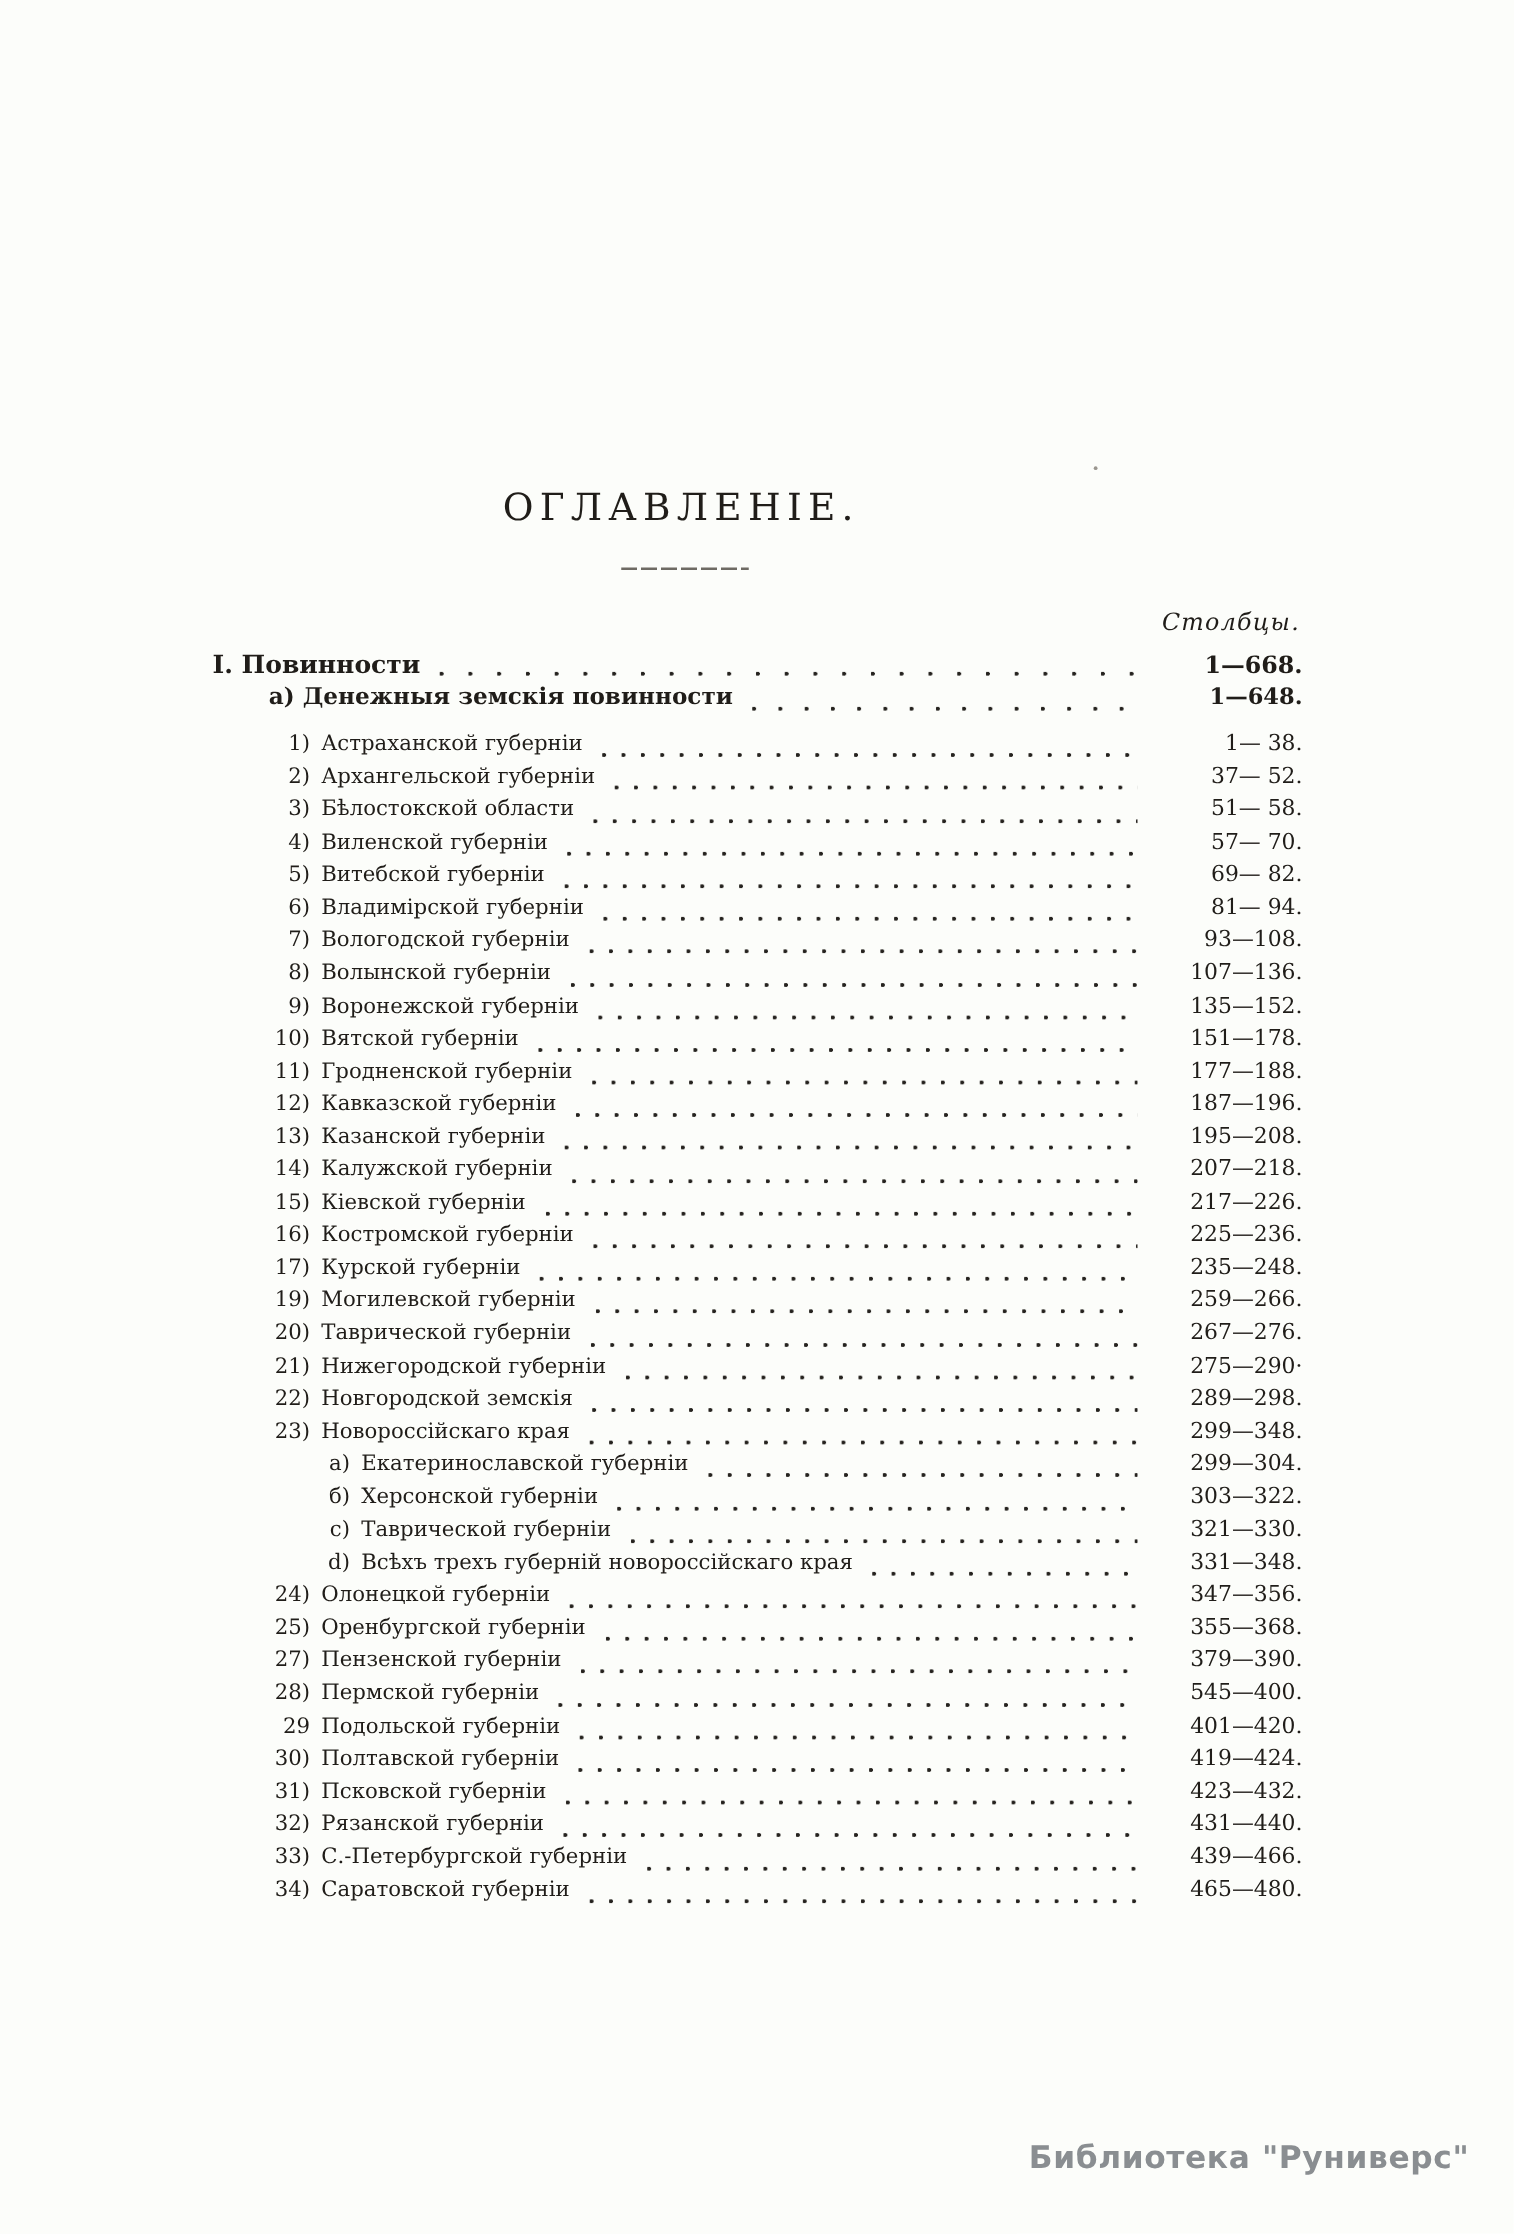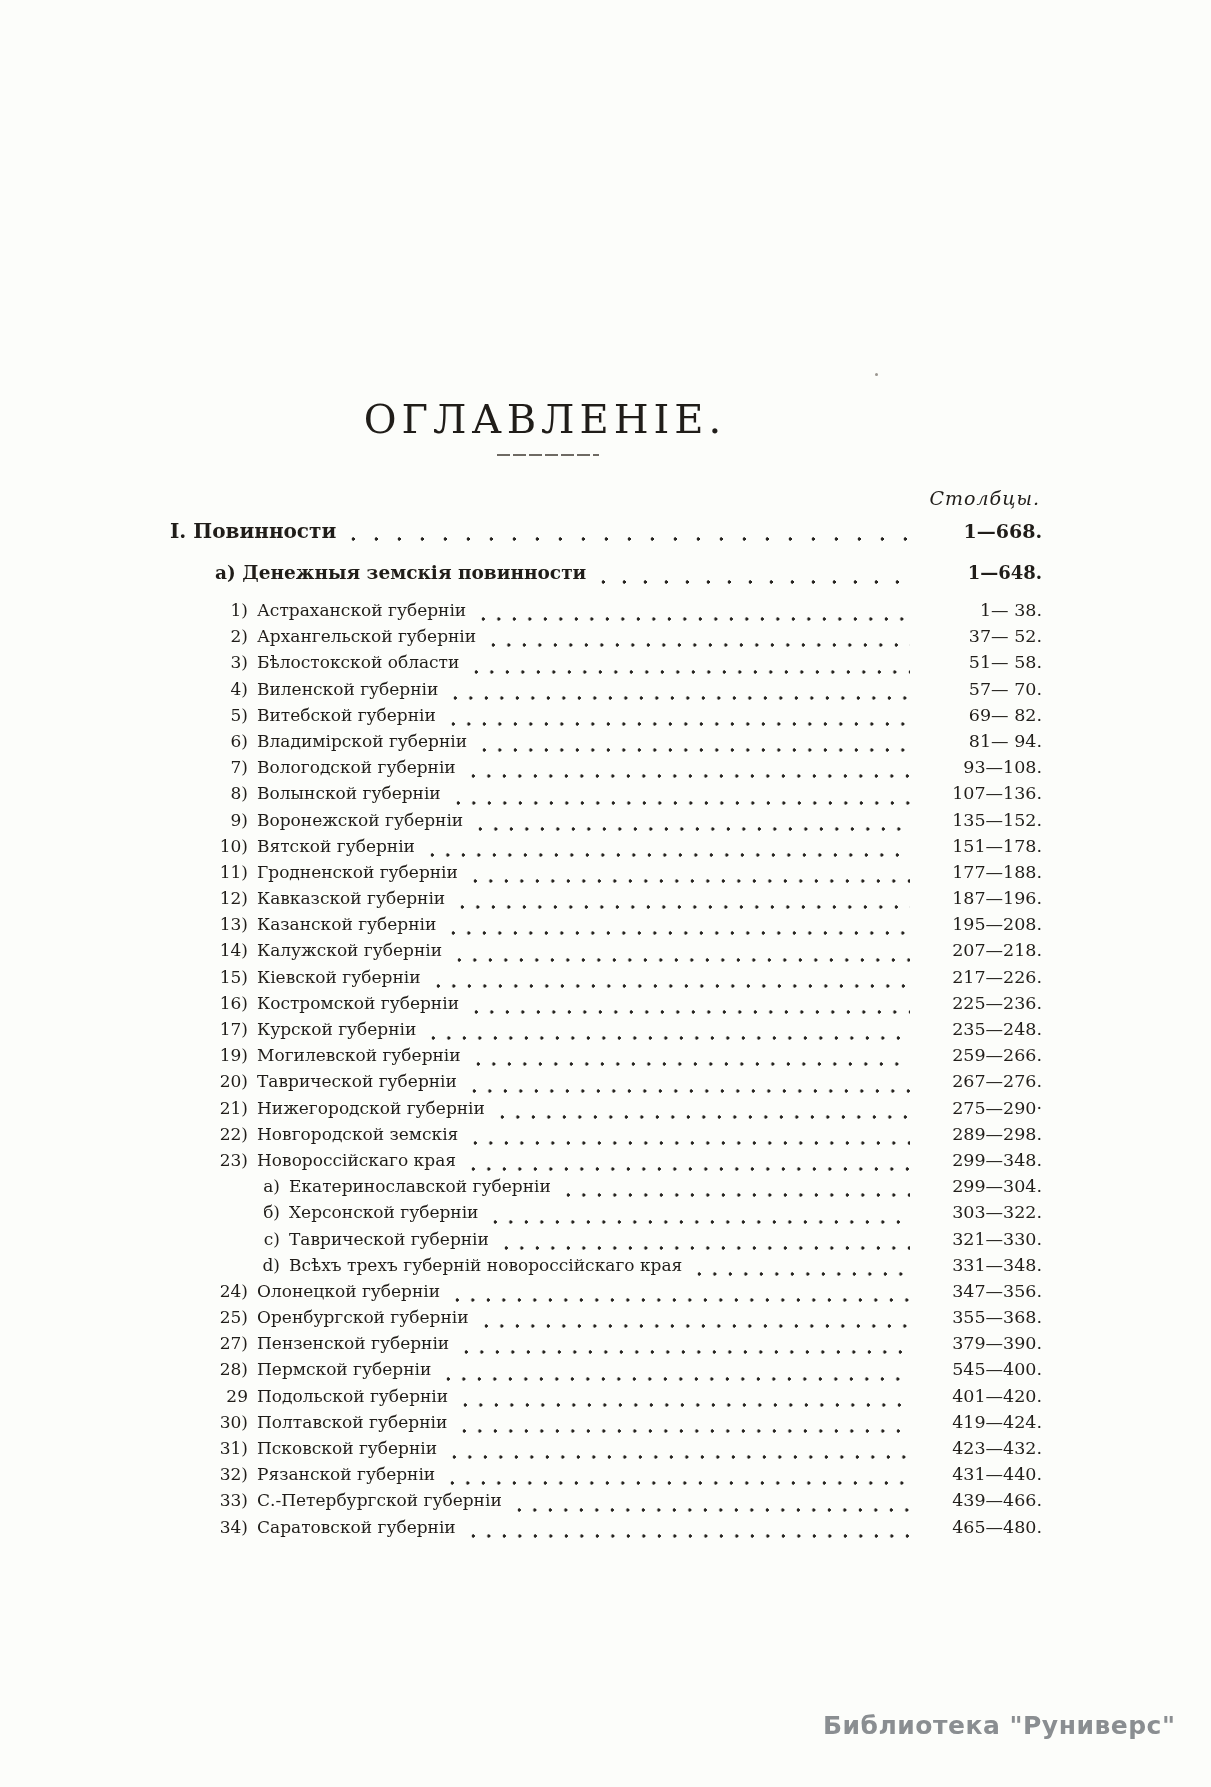--- a/index.html
+++ b/index.html
@@ -3,35 +3,35 @@
 <meta charset="utf-8">
 <style>
   html,body{margin:0;padding:0;background:#ffffff;}
   .page{
     position:relative;width:1211px;height:1787px;overflow:hidden;
     background:#fcfdfa;color:#201d19;
     font-family:"DejaVu Serif", serif;
   }
   .title{
     position:absolute;top:372px;left:0;width:1090px;text-align:center;
-    font-size:40px;letter-spacing:5px;font-weight:500;line-height:1;
+    font-size:30px;letter-spacing:5px;font-weight:500;line-height:1;
     white-space:nowrap;
   }
   .divider{
     position:absolute;top:454px;left:497px;width:102px;height:2px;
     background:repeating-linear-gradient(90deg,#6e6a63 0 13px,rgba(0,0,0,0) 13px 16px);
   }
   .speck{position:absolute;top:373px;left:875px;width:3px;height:3px;border-radius:50%;background:#9a968f;}
   .col-header{
     position:absolute;top:487px;left:0;width:1040px;text-align:right;
     font-style:italic;font-size:19px;letter-spacing:1px;
   }
   .toc{position:absolute;top:519px;left:170px;width:872px;}
   .row{display:flex;align-items:baseline;height:26.2px;font-size:17px;white-space:nowrap;}
-  .row.lvl0{font-weight:bold;font-size:20px;height:28px;margin-bottom:15px;}
+  .row.lvl0{font-weight:bold;font-size:20px;height:28px;}
   .row.lvl1{font-weight:bold;font-size:18.5px;height:27px;padding-left:45px;margin-bottom:11px;}
   .prefix{flex:0 0 auto;text-align:right;}
   .lvl2 .prefix{width:78px;}
   .lvl3 .prefix{width:110px;}
   .label{flex:0 0 auto;padding-left:9px;}
   .lvl0 .label,.lvl1 .label{padding-left:0;}
   .leader{
     flex:1 1 auto;align-self:flex-end;height:6px;margin:0 14px 4px 15px;
     background-image:radial-gradient(circle at 2.2px 3px,#26231f 1.45px,rgba(0,0,0,0) 1.85px);
     background-size:15.5px 6px;background-repeat:repeat-x;

